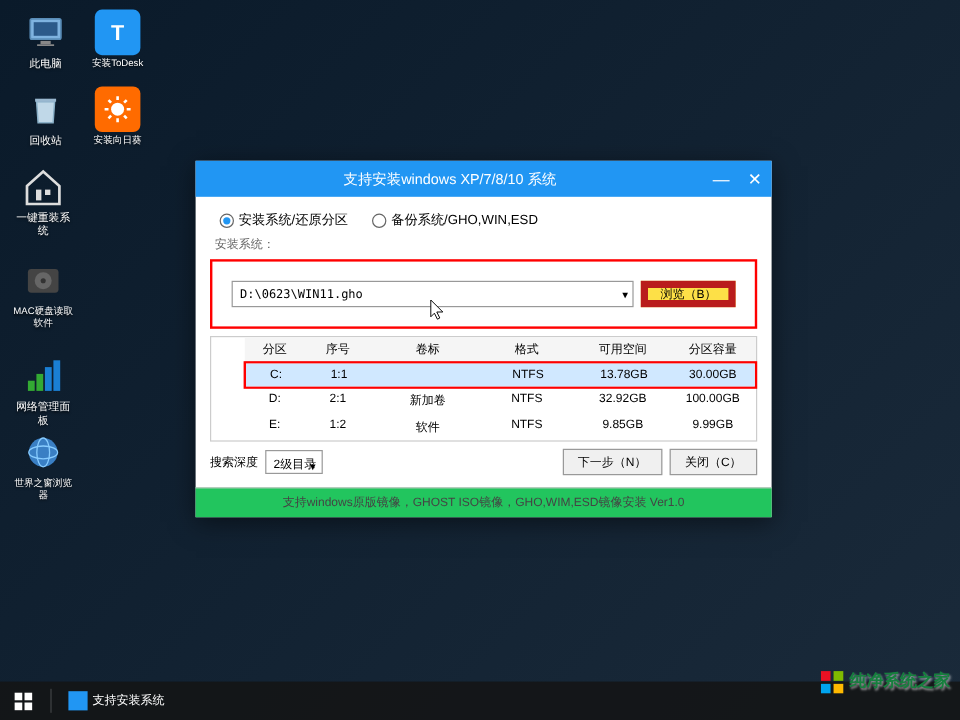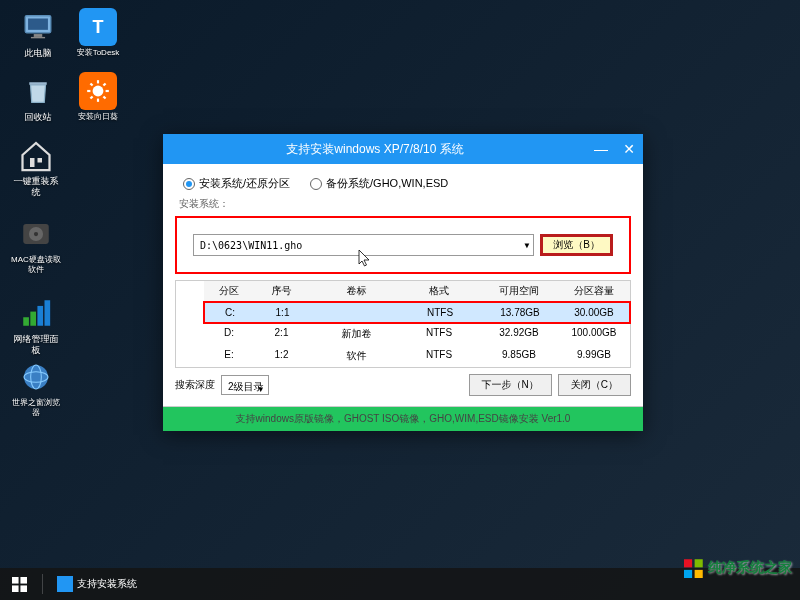--- a/index.html
+++ b/index.html
@@ -36,21 +36,21 @@
     .radio {display:flex;align-items:center;gap:4px;cursor:pointer;}
     .rad {width:12px;height:12px;border:1px solid #666;border-radius:50%;display:inline-flex;align-items:center;justify-content:center;}
     .rad.sel::after{content:'';width:6px;height:6px;border-radius:50%;background:#2196f3;}
     
     .small-lbl {font-size:10px;color:#666;padding:2px 0 3px 4px;}
     
     .hl-red {border:2px solid #f00;padding:16px;margin:2px 0;}
     .path-row {display:flex;gap:6px;align-items:center;}
     .path-combo {flex:1;height:22px;border:1px solid #999;display:flex;align-items:center;padding:0 6px;font-size:10px;position:relative;font-family:monospace;}
     .path-combo .arrow{position:absolute;right:4px;font-size:8px;}
-    .btn {height:22px;padding:0 10px;border:3px solid #b91c1c;background:#fef9c3;font-size:10px;display:flex;align-items:center;cursor:pointer;}
+    .btn {height:22px;padding:0 10px;border:6px solid #b91c1c;background:#fde047;font-size:10px;display:flex;align-items:center;cursor:pointer;}
     
     .table {width:100%;border:1px solid #ccc;margin-top:6px;padding-left:28px;}
     .thead {display:flex;background:#f5f5f5;border-bottom:1px solid #ccc;font-size:10px;}
     .thead .th{padding:3px 4px;text-align:center;}
     .row {display:flex;font-size:10px;}
     .row .td{padding:4px;text-align:center;}
     .row.hl{background:#d0e8ff;}
     .hl-red-row {border:2px solid #f00;margin:-1px;}
     .c1{width:50px;}.c2{width:55px;}.c3{width:95px;}.c4{width:70px;}.c5{width:90px;}.c6{flex:1;text-align:right;}
     .thead .c6,.row .c6{padding-right:10px;}

